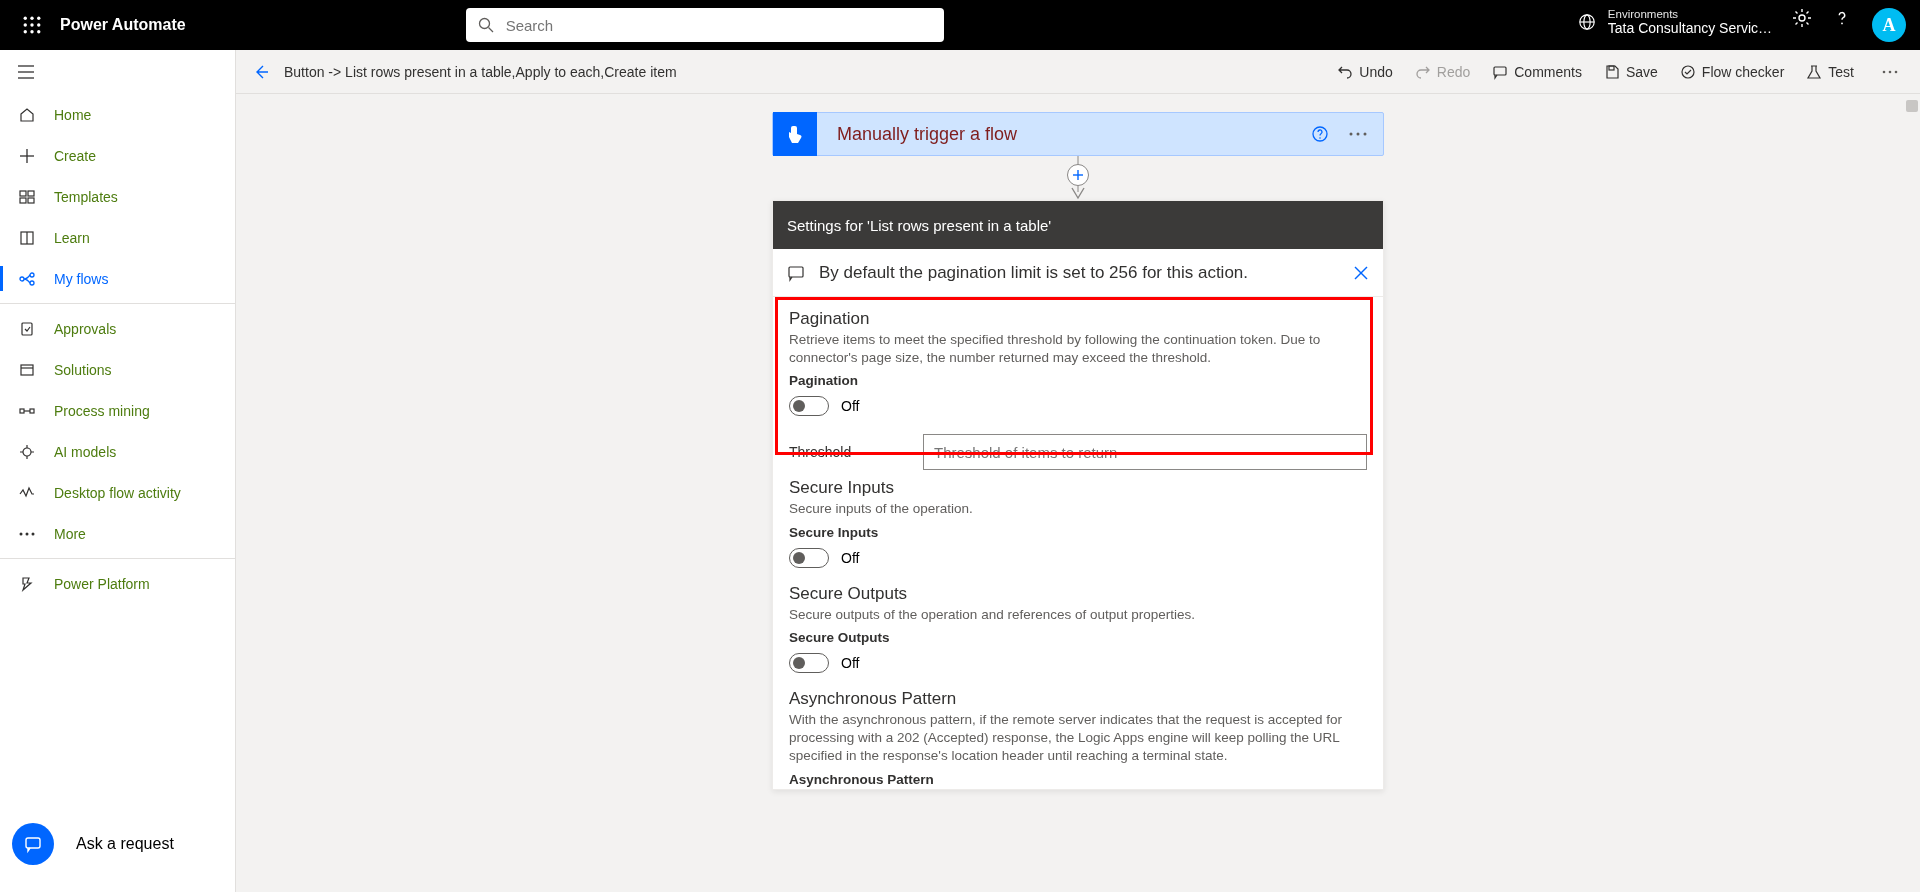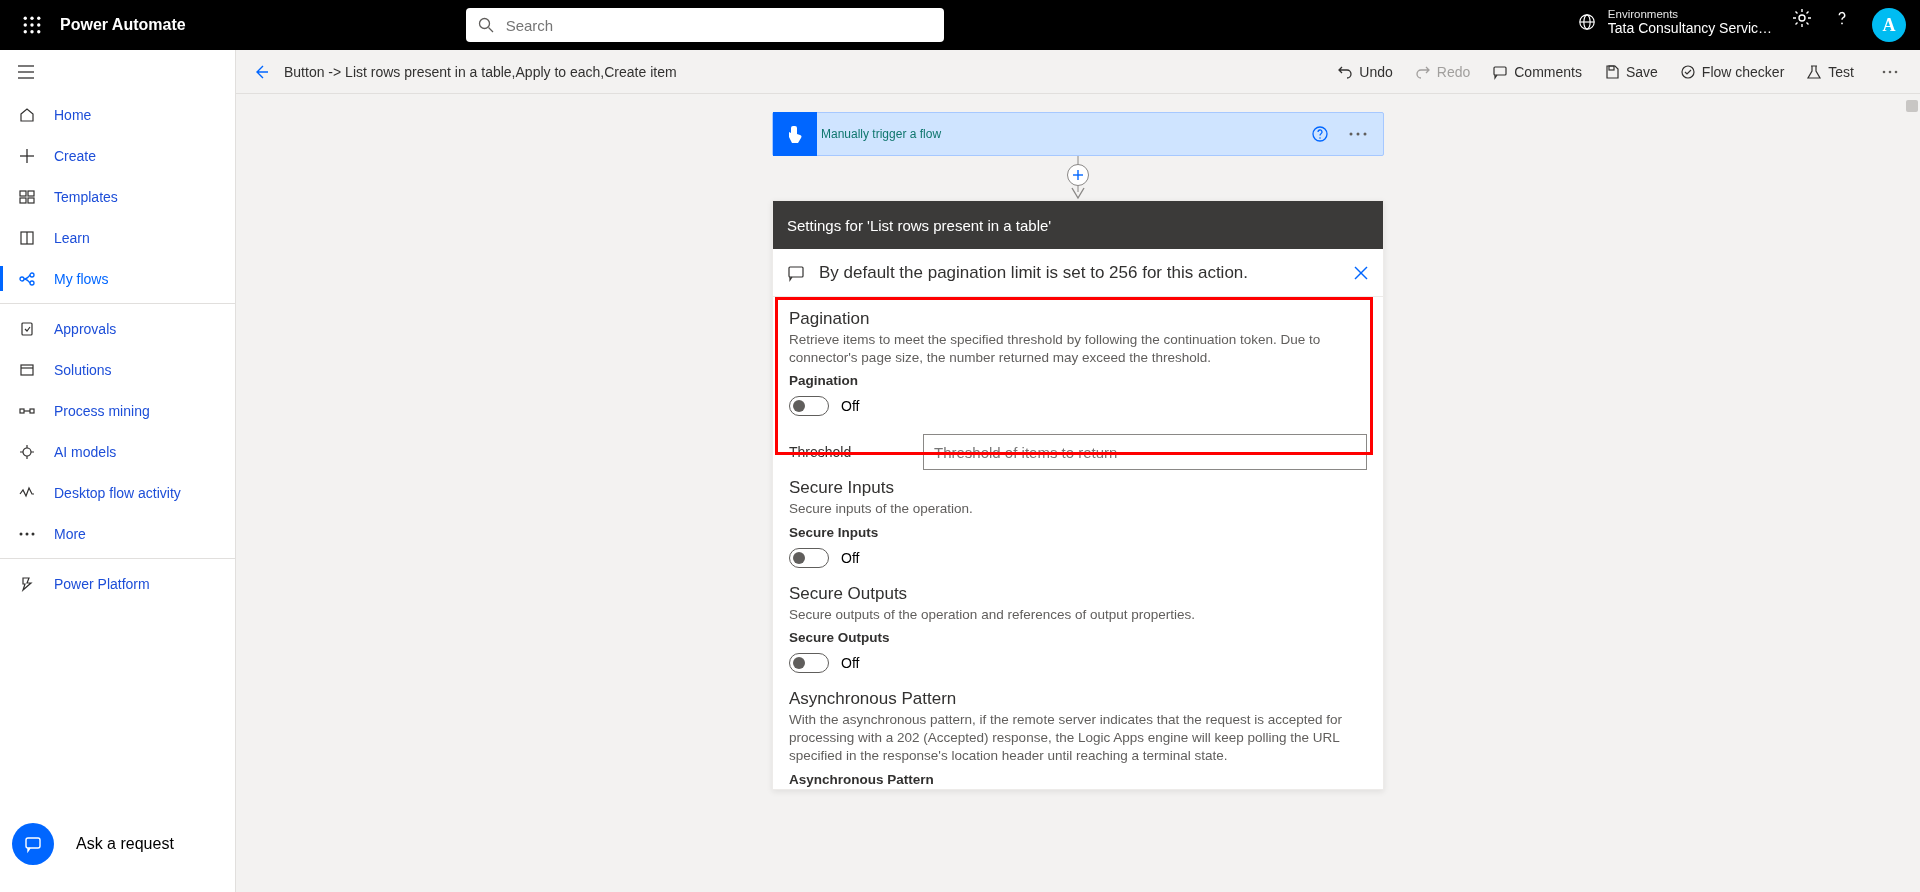--- a/index.html
+++ b/index.html
@@ -20,21 +20,21 @@
 .env-label { font-size:11.5px; opacity:.9; }
 .env-name { font-size:14px; }
 .top-icon { width:20px; height:20px; display:flex; align-items:center; justify-content:center; cursor:pointer; }
 .avatar { width:34px; height:34px; border-radius:50%; background:#00bcf2; display:flex; align-items:center; justify-content:center; font-weight:600; font-size:18px; color:#fff; font-family:"Times New Roman",serif; }
 
 
 .shell { display:flex; height: calc(100% - 50px); }
 .leftnav { width: 236px; background:#fff; border-right:1px solid #e1dfdd; display:flex; flex-direction:column; position:relative; }
 .hamburger { height:44px; display:flex; align-items:center; padding-left:18px; border-bottom:1px solid transparent; }
 .nav-list { display:flex; flex-direction:column; }
-.nav-item { height:41px; display:flex; align-items:center; padding-left:18px; gap:18px; font-size:14px; color:#1d4ed8; cursor:pointer; position:relative; }
+.nav-item { height:41px; display:flex; align-items:center; padding-left:18px; gap:18px; font-size:14px; color:#4d7c0f; cursor:pointer; position:relative; }
 .nav-item.active { color:#0066ff; }
 .nav-item.active::before { content:""; position:absolute; left:0; top:8px; bottom:8px; width:3px; background:#0066ff; }
 .nav-icon { width:18px; height:18px; display:flex; align-items:center; justify-content:center; }
 .nav-sep { height:1px; background:#e1dfdd; margin:4px 0; }
 .nav-bottom { margin-top:auto; padding-bottom:18px; }
 .chatbot { height:60px; display:flex; align-items:center; gap:22px; padding-left:12px; }
 .chatbot-bubble { width:42px; height:42px; border-radius:50%; background:#0066ff; display:flex; align-items:center; justify-content:center; }
 
 
 .main { flex:1; display:flex; flex-direction:column; position:relative; }
@@ -45,21 +45,21 @@
 .cmdbtn { display:flex; align-items:center; gap:6px; cursor:pointer; color:#323130; }
 .cmdbtn.disabled { color:#a19f9d; cursor:default; }
 .cmd-ellipsis { color:#605e5c; padding:0 6px; cursor:pointer; }
 
 .canvas { flex:1; overflow:auto; position:relative; background:#f3f2f1; }
 .canvas-inner { position:absolute; left:50%; transform:translateX(-50%); top:18px; width:612px; }
 
 
 .trigger-card { height:44px; background:#cfe4ff; border:1px solid #a6c8ff; display:flex; align-items:center; border-radius:2px; }
 .trigger-icon { width:44px; height:44px; background:#0066ff; display:flex; align-items:center; justify-content:center; }
-.trigger-title { padding-left:4px; font-size:12px; color:#0f766e; flex:1; }
+.trigger-title { padding-left:20px; font-size:18px; color:#7f1d1d; flex:1; }
 .trigger-actions { display:flex; align-items:center; gap:20px; padding-right:16px; }
 .add-between { width:22px; height:22px; border-radius:50%; background:#fff; border:1px solid #8a8886; display:flex; align-items:center; justify-content:center; color:#0066ff; font-size:16px; position:absolute; top:14px; cursor:pointer; }
 
 
 .settings-panel { border:1px solid #edebe9; background:#fff; box-shadow:0 2px 6px rgba(0,0,0,.08); }
 .settings-header { background:#3b3a39; color:#fff; height:48px; display:flex; align-items:center; padding:12px 14px; font-size:15px; }
 .info-banner { height:48px; border-bottom:1px solid #edebe9; display:flex; align-items:center; padding:0 14px; gap:14px; font-size:17px; color:#323130; }
 .info-banner .close { margin-left:auto; color:#0066ff; cursor:pointer; }
 .settings-body { position:relative; padding:0; }
 .setting-section { padding:12px 16px 4px; }

